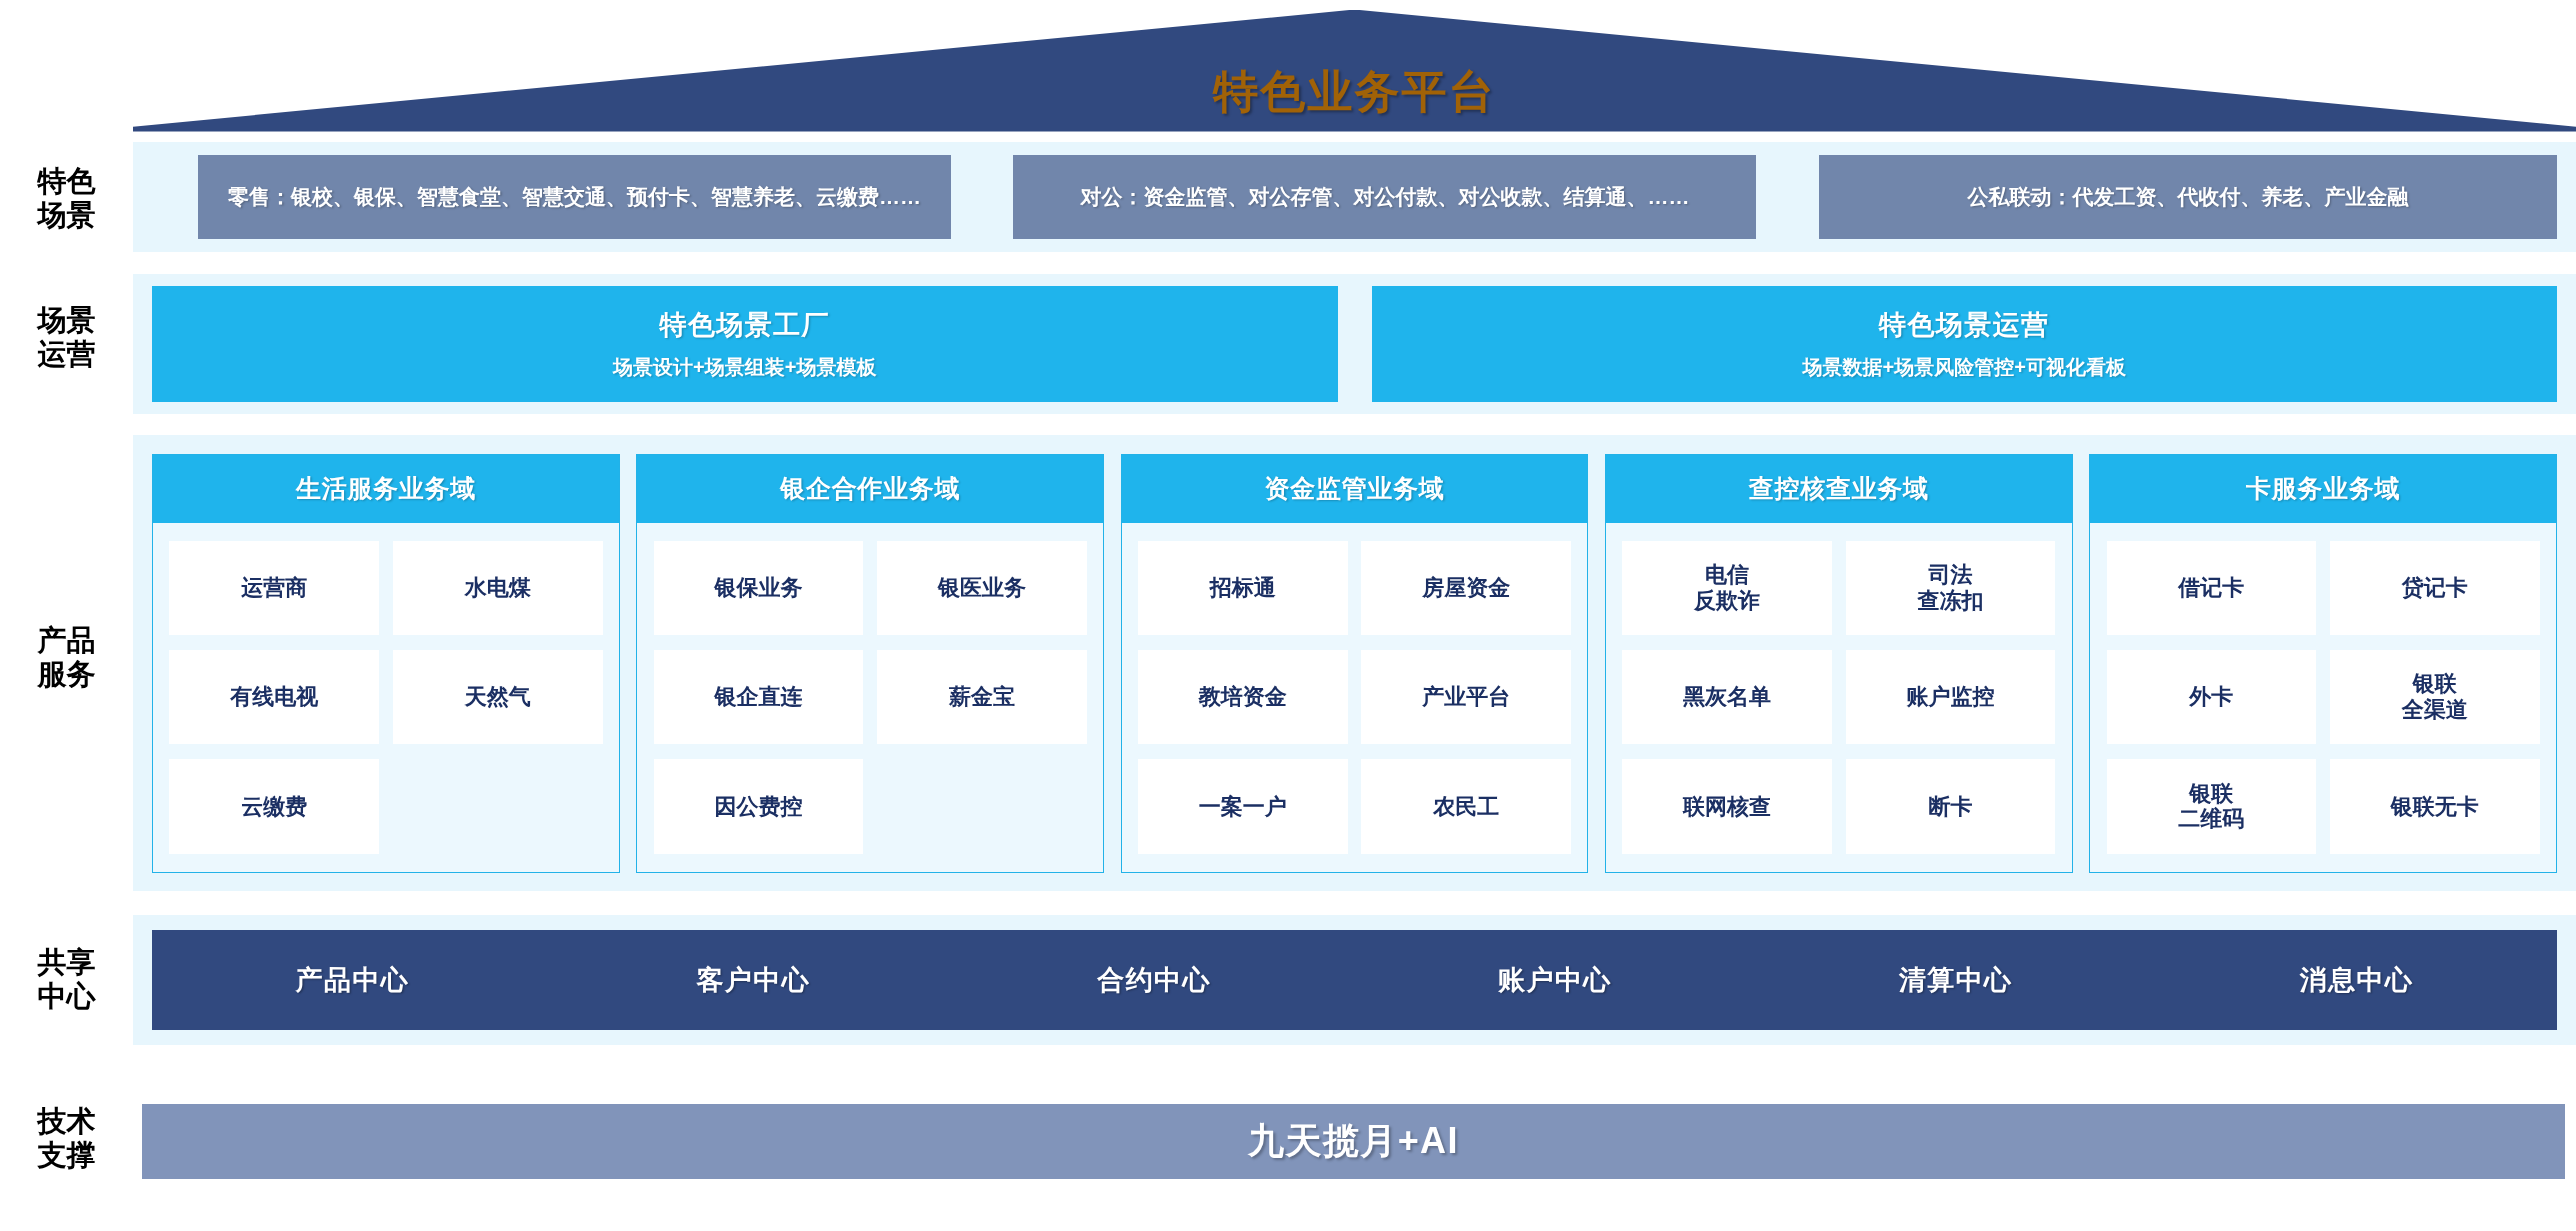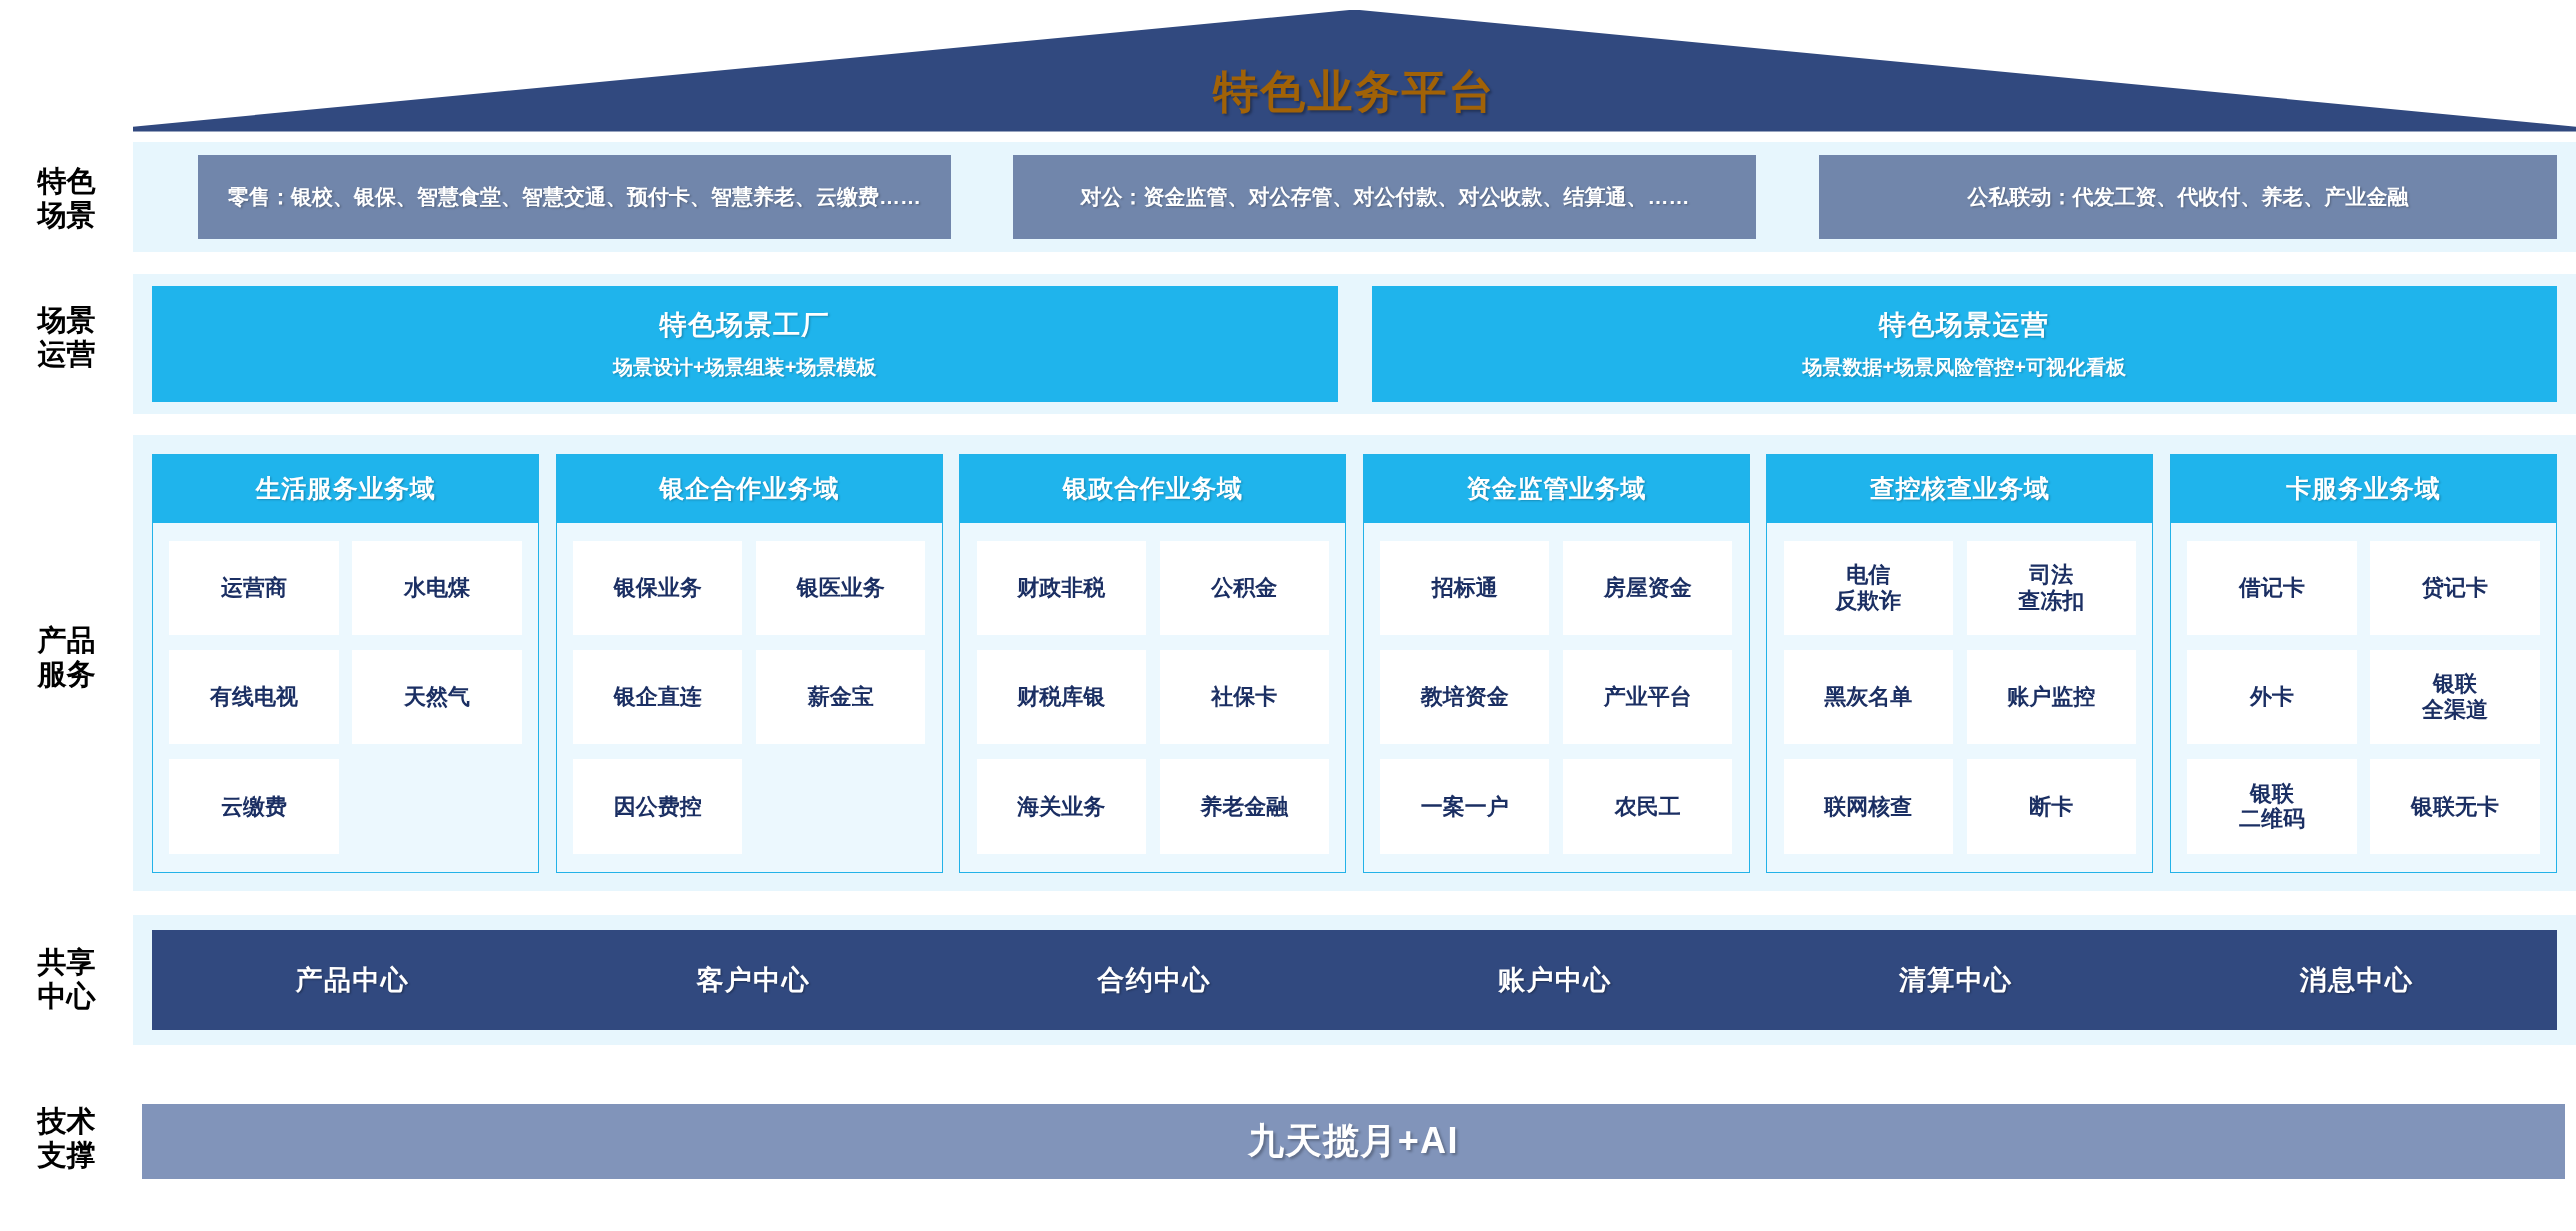--- a/index.html
+++ b/index.html
@@ -174,31 +174,20 @@
       <div class="domain-header">银企合作业务域</div>
       <div class="domain-grid">
         <div class="tile">银保业务</div>
         <div class="tile">银医业务</div>
         <div class="tile">银企直连</div>
         <div class="tile">薪金宝</div>
         <div class="tile">因公费控</div>
       </div>
     </div>
 
-    <div class="domain">
-      <div class="domain-header">银政合作业务域</div>
-      <div class="domain-grid">
-        <div class="tile">财政非税</div>
-        <div class="tile">公积金</div>
-        <div class="tile">财税库银</div>
-        <div class="tile">社保卡</div>
-        <div class="tile">海关业务</div>
-        <div class="tile">养老金融</div>
-      </div>
-    </div>
 
     <div class="domain">
       <div class="domain-header">资金监管业务域</div>
       <div class="domain-grid">
         <div class="tile">招标通</div>
         <div class="tile">房屋资金</div>
         <div class="tile">教培资金</div>
         <div class="tile">产业平台</div>
         <div class="tile">一案一户</div>
         <div class="tile">农民工</div>

